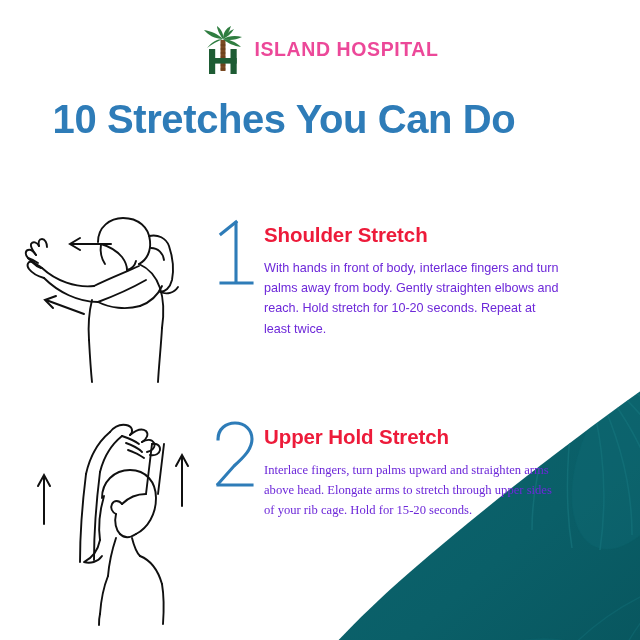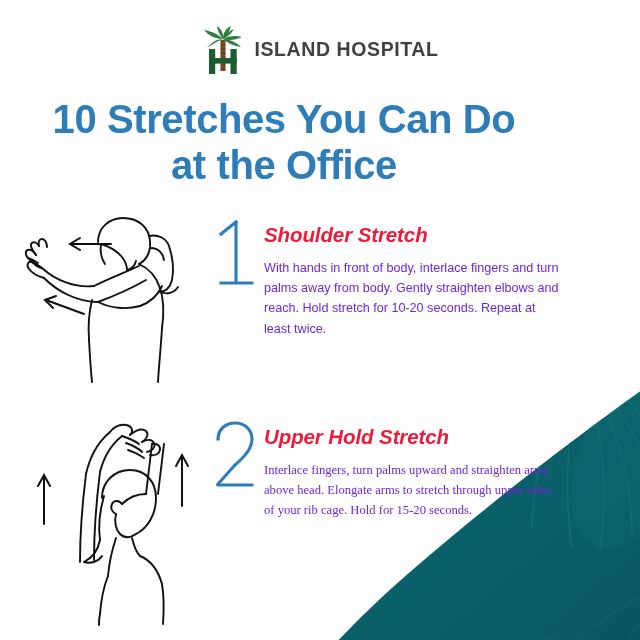--- a/index.html
+++ b/index.html
@@ -31,21 +31,21 @@
     top: 26px; left: 0; width: 640px;
     display: flex; align-items: center; justify-content: center;
     gap: 9px;
     z-index: 2;
   }
   .logo-mark { width: 44px; height: 48px; display: block; }
   .logo-text {
     font-size: 19.5px;
     font-weight: bold;
     letter-spacing: 0.6px;
-    color: #404040;
+    color: #ec4899;
     line-height: 1;
     white-space: nowrap;
   }
 
   
   .headline {
     position: absolute;
     top: 96px; left: 0; width: 568px;
     text-align: center;
     color: #2e7cb8;
@@ -93,21 +93,20 @@
     padding-right: 44px;
     padding-top: 28px;
   }
   .stretch-title {
     color: #ed1b3a;
     font-size: 20.5px;
     font-weight: bold;
     letter-spacing: -0.1px;
     line-height: 1.1;
     margin-bottom: 11px;
-    font-style: italic;
   }
   .stretch-desc {
     color: #6d28d9;
     font-size: 12.6px;
     line-height: 1.62;
     max-width: 300px;
   }
   #row-2 .stretch-desc { max-width: 288px; font-family: Liberation Serif, serif; }
 </style>
 </head>
@@ -185,21 +184,20 @@
         <rect x="8" y="23" width="6.2" height="25"></rect>
         <rect x="29.5" y="23" width="6.2" height="25"></rect>
         <rect x="8" y="32" width="27.7" height="5.6"></rect>
       </g>
     </svg>
     <span class="logo-text">ISLAND HOSPITAL</span>
   </div>
 
   <h1 class="headline">
     <span>10 Stretches You Can Do</span><br>
-    <span>at the Office</span>
   </h1>
 
   <div class="stretch-row" id="row-1">
 
     <div class="illo-cell">
       <svg class="illo" width="200" height="190" viewBox="0 0 200 190" aria-hidden="true">
         <g fill="none" stroke="#101010" stroke-width="1.9" stroke-linecap="round" stroke-linejoin="round">
 
           <path d="M92,46 C92,31 104,22 117,22 C132,22 143,31 144,45 C145,55 141,64 133,68"></path>
 

